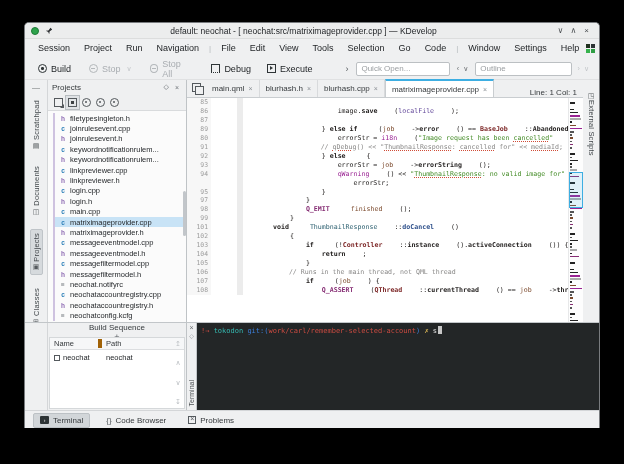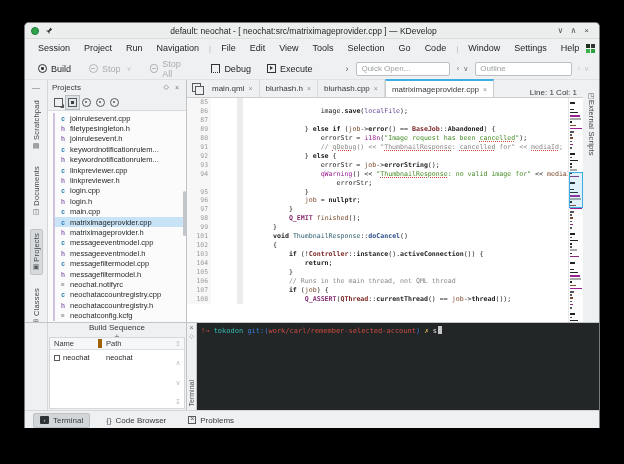--- a/index.html
+++ b/index.html
@@ -82,21 +82,21 @@
   .etab { display:flex; align-items:center; gap:4px; height:17px; padding:0 6px; font-size:8px; color:#35393c;
           border-right:1px solid #d8dadc; }
   .etab.active { background:#fff; border-top:2px solid #3daee2; border-left:1px solid #c9cdd0; border-right:1px solid #c9cdd0; height:18px; }
   .etab .x { color:#8c9196; font-size:7px; }
   .linecol { margin-left:auto; font-size:8px; padding-right:6px; color:#35393c;margin-top:16px; }
   .codewrap { flex:1; position:relative; overflow:hidden; }
   .cl { display:flex; height:8.96px; line-height:8.96px; font-family:"DejaVu Sans Mono", monospace; font-size:6.6px; white-space:pre;gap:26px; }
   .ln { width:24px; text-align:right; padding-right:3px; color:#9b9b9b; background:#f7f7f7; font-size:6.4px; flex:none; }
   .fold { width:6px; background:#ececec; flex:none; }
   .ct { flex:1; overflow:hidden; padding-left:4px; }
-  .tk-pl { color:#1f1c1b; }
+  .tk-pl { color:#1f1c1b;margin-left:17px; }
   .tk-kw { color:#1f1c1b; font-weight:bold; }
   .tk-fn { color:#1f1c1b; font-weight:bold; }
   .tk-type { color:#7c2626; font-weight:bold; }
   .tk-typet { color:#2e6171; }
   .tk-decl { color:#2d4f8a; font-weight:bold; }
   .tk-macro { color:#9a2393; }
   .tk-macrob { color:#862e74; font-weight:bold; }
   .tk-str { color:#448c27; }
   .tk-cmt { color:#898887; }
   .tk-mvar { color:#7c4a2d; }
@@ -254,26 +254,26 @@
         <div class="ptools">
           <span class="pt pt-doc"></span>
           <span class="pt pt-target"></span>
           <span class="pt pt-gear"></span>
           <span class="pt pt-gear"></span>
           <span class="pt pt-gear"></span>
         </div>
         <div class="ftree">
           <div class="treeinner" id="filetree">
               <div class="frow">
+                <span class="fico h">h</span>
+                <span>filetypesingleton.h</span>
+              </div>
+              <div class="frow">
                 <span class="fico cpp">c</span>
                 <span>joinrulesevent.cpp</span>
-              </div>
-              <div class="frow">
-                <span class="fico h">h</span>
-                <span>filetypesingleton.h</span>
               </div>
               <div class="frow">
                 <span class="fico h">h</span>
                 <span>joinrulesevent.h</span>
               </div>
               <div class="frow">
                 <span class="fico cpp">c</span>
                 <span>keywordnotificationrulem...</span>
               </div>
               <div class="frow">
@@ -374,21 +374,20 @@
               <div class="cl"><span class="ln">86</span><span class="fold"></span><span class="ct"><span class="tk-pl">            image.</span><span class="tk-fn">save</span><span class="tk-pl">(</span><span class="tk-param">localFile</span><span class="tk-pl">);</span></span></div>
               <div class="cl"><span class="ln">87</span><span class="fold"></span><span class="ct"></span></div>
               <div class="cl"><span class="ln">89</span><span class="fold"></span><span class="ct"><span class="tk-pl">        } </span><span class="tk-kw">else if</span><span class="tk-pl"> (</span><span class="tk-mvar">job</span><span class="tk-pl">-&gt;</span><span class="tk-fn">error</span><span class="tk-pl">() == </span><span class="tk-type">BaseJob</span><span class="tk-pl">::</span><span class="tk-fn">Abandoned</span><span class="tk-pl">) {</span></span></div>
               <div class="cl"><span class="ln">80</span><span class="fold"></span><span class="ct"><span class="tk-pl">            errorStr = </span><span class="tk-macro">i18n</span><span class="tk-pl">(</span><span class="tk-str">"Image request has been </span><span class="tk-str u">cancelled</span><span class="tk-str">"</span><span class="tk-pl">);</span></span></div>
               <div class="cl"><span class="ln">91</span><span class="fold"></span><span class="ct"><span class="tk-cmt">            // </span><span class="tk-cmt u">qDebug</span><span class="tk-cmt">() &lt;&lt; "</span><span class="tk-cmt u">ThumbnailResponse</span><span class="tk-cmt">: </span><span class="tk-cmt u">cancelled</span><span class="tk-cmt"> for" &lt;&lt; </span><span class="tk-cmt u">mediaId</span><span class="tk-cmt">;</span></span></div>
               <div class="cl"><span class="ln">92</span><span class="fold"></span><span class="ct"><span class="tk-pl">        } </span><span class="tk-kw">else</span><span class="tk-pl"> {</span></span></div>
               <div class="cl"><span class="ln">93</span><span class="fold"></span><span class="ct"><span class="tk-pl">            errorStr = </span><span class="tk-mvar">job</span><span class="tk-pl">-&gt;</span><span class="tk-fn">errorString</span><span class="tk-pl">();</span></span></div>
               <div class="cl"><span class="ln">94</span><span class="fold"></span><span class="ct"><span class="tk-pl">            </span><span class="tk-macro">qWarning</span><span class="tk-pl">() &lt;&lt; </span><span class="tk-str">"</span><span class="tk-str u">ThumbnailResponse</span><span class="tk-str">: no valid image for"</span><span class="tk-pl"> &lt;&lt; </span><span class="tk-mvar">mediaId</span><span class="tk-pl"> &lt;&lt; </span><span class="tk-str">"-"</span><span class="tk-pl"> &lt;&lt;</span></span></div>
               <div class="cl"><span class="ln"></span><span class="fold"></span><span class="ct"><span class="tk-pl">                errorStr;</span></span></div>
               <div class="cl"><span class="ln">95</span><span class="fold"></span><span class="ct"><span class="tk-pl">        }</span></span></div>
-              <div class="cl"><span class="ln">96</span><span class="fold"></span><span class="ct"><span class="tk-pl">        </span><span class="tk-mvar">job</span><span class="tk-pl"> = </span><span class="tk-kw">nullptr</span><span class="tk-pl">;</span></span></div>
               <div class="cl"><span class="ln">97</span><span class="fold"></span><span class="ct"><span class="tk-pl">    }</span></span></div>
               <div class="cl"><span class="ln">98</span><span class="fold"></span><span class="ct"><span class="tk-pl">    </span><span class="tk-macrob">Q_EMIT</span><span class="tk-pl"> </span><span class="tk-mvar">finished</span><span class="tk-pl">();</span></span></div>
               <div class="cl"><span class="ln">99</span><span class="fold"></span><span class="ct"><span class="tk-pl">}</span></span></div>
               <div class="cl"><span class="ln">101</span><span class="fold"></span><span class="ct"><span class="tk-kw">void</span><span class="tk-pl"> </span><span class="tk-typet">ThumbnailResponse</span><span class="tk-pl">::</span><span class="tk-decl">doCancel</span><span class="tk-pl">()</span></span></div>
               <div class="cl"><span class="ln">102</span><span class="fold"></span><span class="ct"><span class="tk-pl">{</span></span></div>
               <div class="cl"><span class="ln">103</span><span class="fold"></span><span class="ct"><span class="tk-pl">    </span><span class="tk-kw">if</span><span class="tk-pl"> (!</span><span class="tk-type">Controller</span><span class="tk-pl">::</span><span class="tk-fn">instance</span><span class="tk-pl">().</span><span class="tk-fn">activeConnection</span><span class="tk-pl">()) {</span></span></div>
               <div class="cl"><span class="ln">104</span><span class="fold"></span><span class="ct"><span class="tk-pl">        </span><span class="tk-kw">return</span><span class="tk-pl">;</span></span></div>
               <div class="cl"><span class="ln">105</span><span class="fold"></span><span class="ct"><span class="tk-pl">    }</span></span></div>
               <div class="cl"><span class="ln">106</span><span class="fold"></span><span class="ct"><span class="tk-cmt">    // Runs in the main thread, not QML thread</span></span></div>
               <div class="cl"><span class="ln">107</span><span class="fold"></span><span class="ct"><span class="tk-pl">    </span><span class="tk-kw">if</span><span class="tk-pl"> (</span><span class="tk-mvar">job</span><span class="tk-pl">) {</span></span></div>

